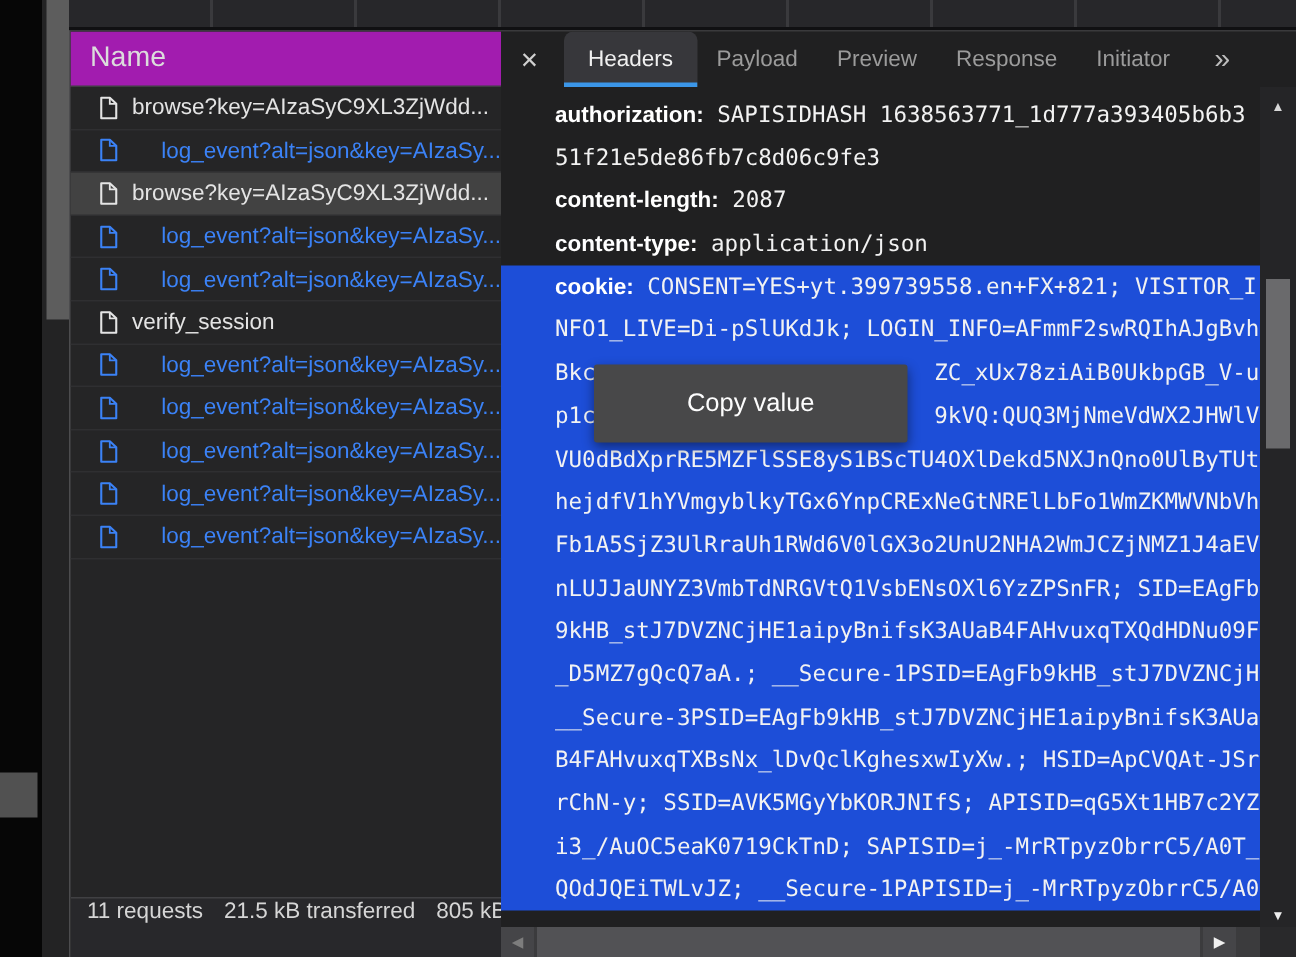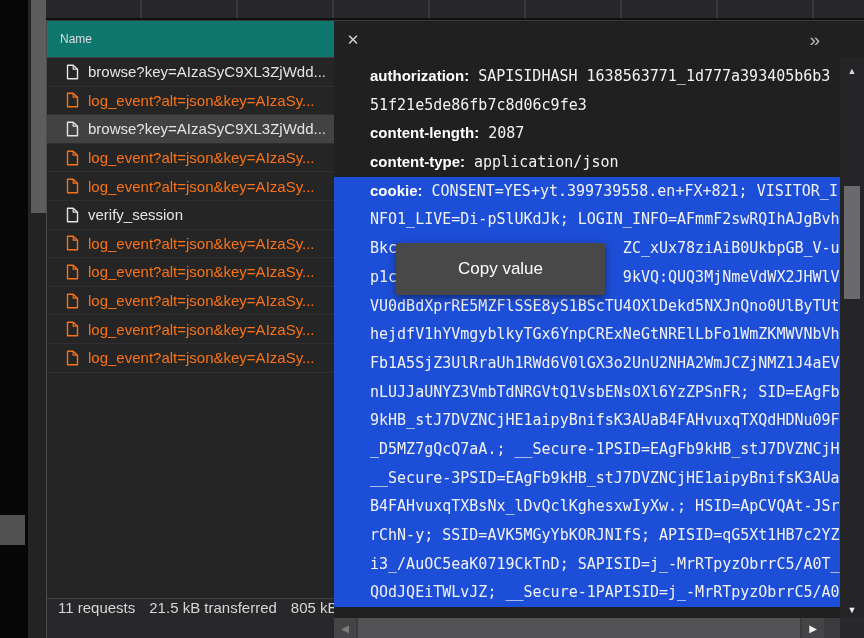--- a/index.html
+++ b/index.html
@@ -15,26 +15,26 @@
   #outer-scroll .thumb{position:absolute;left:3px;top:0;width:15px;height:213px;background:#5d5d5d;}
 
   
   #top-row{position:absolute;left:46px;top:0;right:0;height:18px;background:#27272a;
            border-bottom:2px solid #101012;
            background-image:repeating-linear-gradient(to right,#27272a 0 94px,#3a3a3d 94px 96px);}
 
   
   #net-panel{position:absolute;left:46px;top:20px;width:288px;bottom:0;background:#252526;
              border-left:1px solid #4c4c4e;border-top:1px solid #3a3a3c;box-sizing:border-box;overflow:hidden;}
-  .name-header{height:36px;line-height:36px;padding-left:13px;font-size:12px;color:#dcdcdc;
-               background:#0f766e;border-bottom:1px solid #3f3f42;}
+  .name-header{height:36px;line-height:36px;padding-left:13px;font-size:19px;color:#dcdcdc;
+               background:#a21caf;border-bottom:1px solid #3f3f42;}
   .req-row{height:28.6px;display:flex;align-items:center;padding-left:19px;gap:9px;
            box-sizing:border-box;border-bottom:1px solid #2f2f31;font-size:15px;color:#e4e4e4;
            white-space:nowrap;overflow:hidden;cursor:default;}
-  .req-row.error{color:#f97316;}
+  .req-row.error{color:#3b82f6;justify-content:space-between;}
   .req-row.selected{background:#424242;}
   .req-row .doc-icon{flex:0 0 auto;display:block;}
   .req-row .label{overflow:hidden;white-space:nowrap;}
 
   #status-bar{position:absolute;left:0;right:0;bottom:0;height:39px;background:#28282b;
               border-top:1px solid #404043;display:flex;padding-left:11px;
               font-size:15px;color:#d6d6d6;white-space:nowrap;overflow:hidden;}
   #status-bar span{margin-right:14px;}
 
   
@@ -182,20 +182,27 @@
     <div id="status-bar">
       <span>11 requests</span>
       <span>21.5 kB transferred</span>
       <span>805 kB</span>
     </div>
   </div>
 
   <div id="detail-panel">
     <div class="tabbar">
       <div class="close-x">✕</div>
+      <div id="tabs-host" style="display:flex;align-items:stretch;">
+        <div class="tab selected">Headers</div>
+          <div class="tab">Payload</div>
+          <div class="tab">Preview</div>
+          <div class="tab">Response</div>
+          <div class="tab">Initiator</div>
+      </div>
       <div class="overflow-btn">»</div>
     </div>
 
     <div id="headers-content">
         <div class="hblock">
           <div class="hline"><span class="hname">authorization:</span> SAPISIDHASH 1638563771_1d777a393405b6b3</div>
           <div class="hline">51f21e5de86fb7c8d06c9fe3</div>
         </div>
         <div class="hblock">
           <div class="hline"><span class="hname">content-length:</span> 2087</div>

